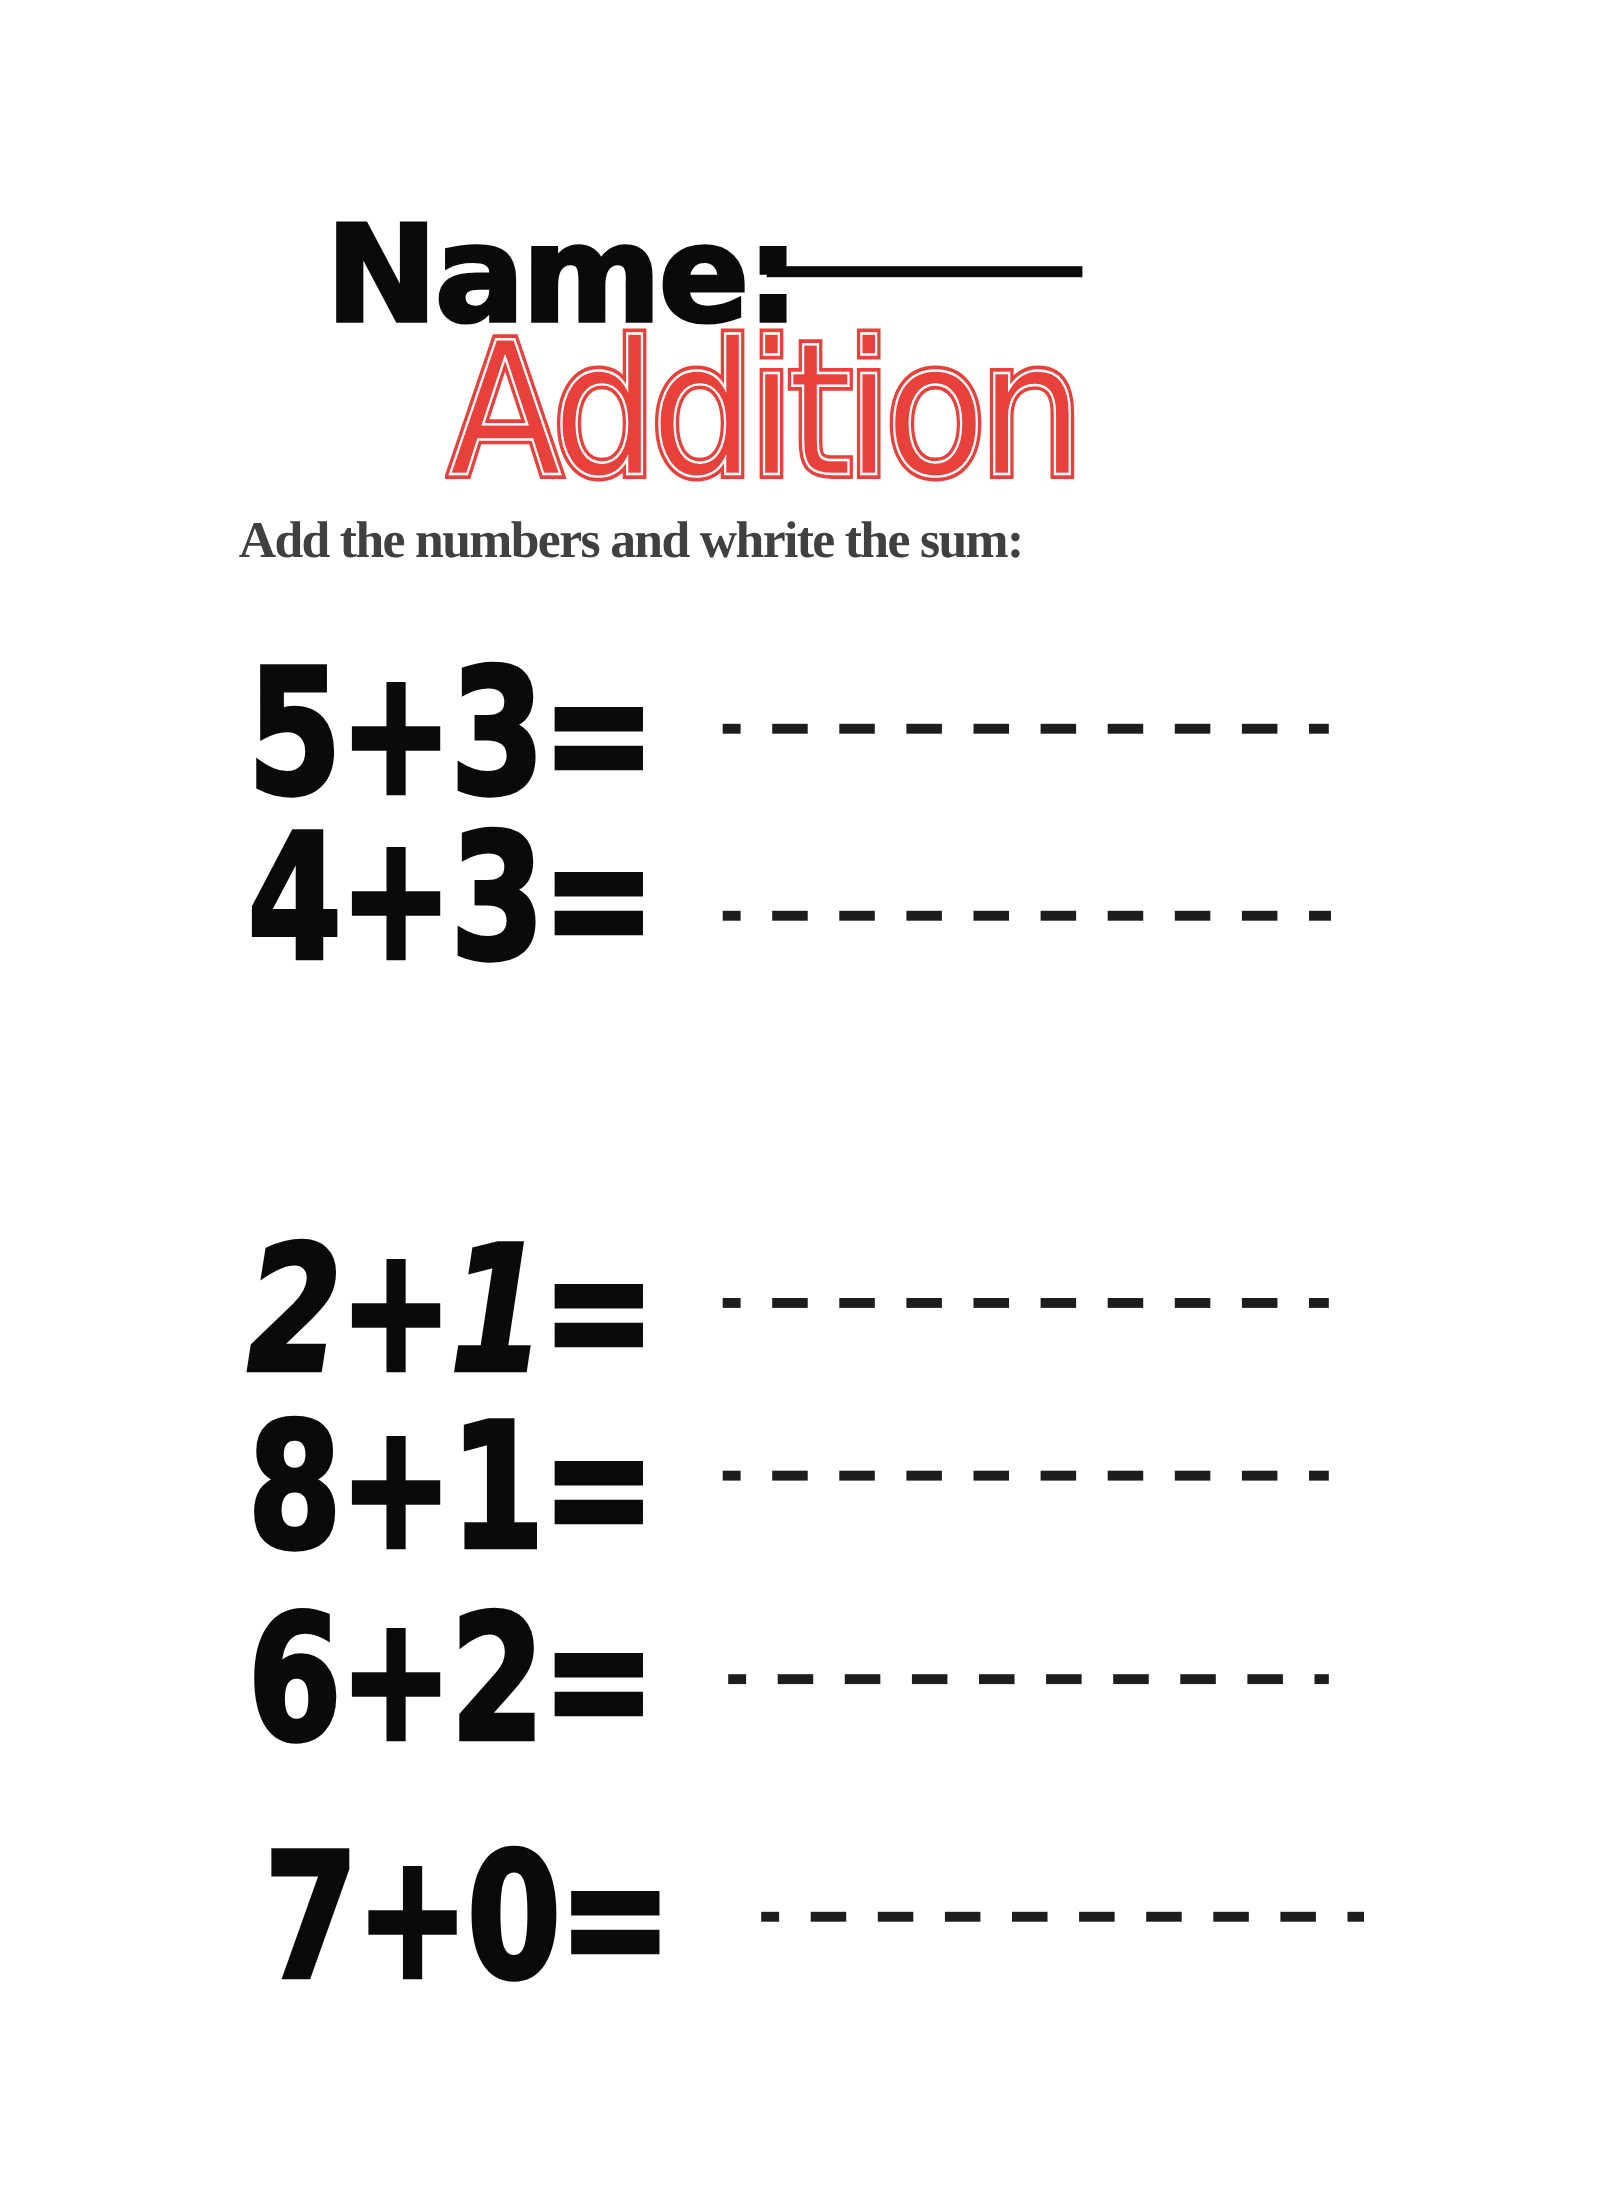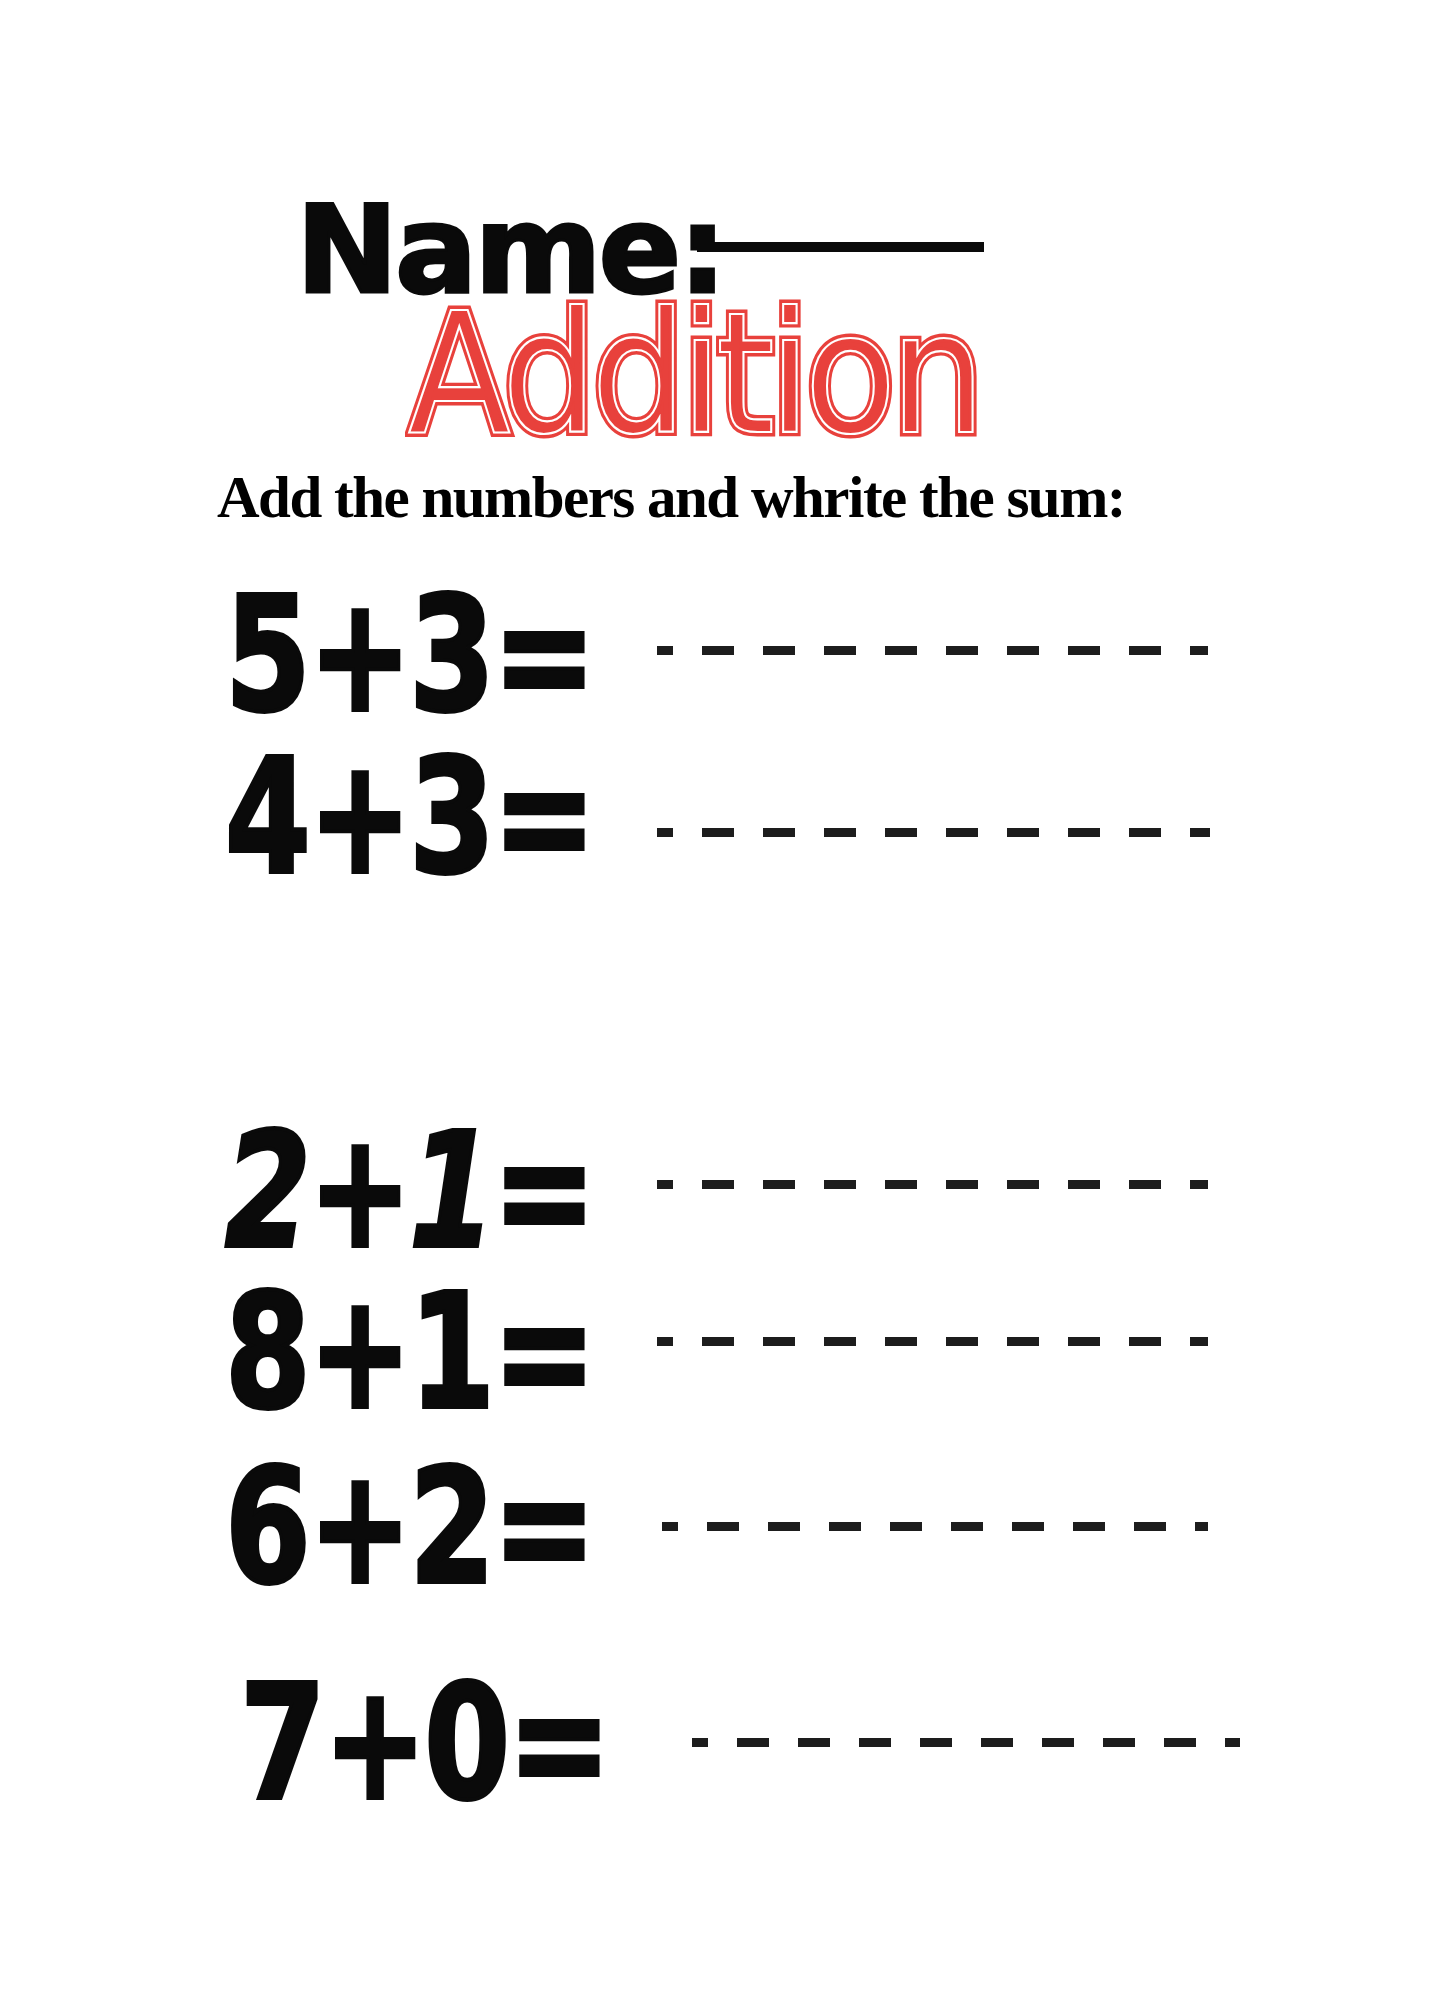--- a/index.html
+++ b/index.html
@@ -61,38 +61,38 @@
     -webkit-text-stroke: 2px #ffffff;
   }
 
   
   .instruction {
     position: absolute;
     left: 217px;
     top: 468px;
     font-family: "Liberation Serif", serif;
     font-weight: 700;
-    font-size: 59px;
+    font-size: 47px;
     line-height: 1;
     letter-spacing: -1.5px;
-    color: #000000;
+    color: #404040;
     white-space: nowrap;
   }
 
   
   .problems { position: absolute; left: 0; top: 0; right: 0; bottom: 0; }
 
   .problem-row {
     position: absolute;
     left: 225px;
     height: 158px;
     display: flex;
     align-items: center;
   }
-  .r1 { top: 576px; }
+  .r1 { top: 588px; }
   .r2 { top: 738px; }
   .r3 { top: 905px; }
   .r4 { top: 1112px; font-style: italic; }
   .r5 { top: 1273px; }
   .r6 { top: 1448px; text-align: right; }
   .r7 { top: 1664px; left: 240px; }
 
   .equation {
     font-size: 158px;
     font-weight: bold;

